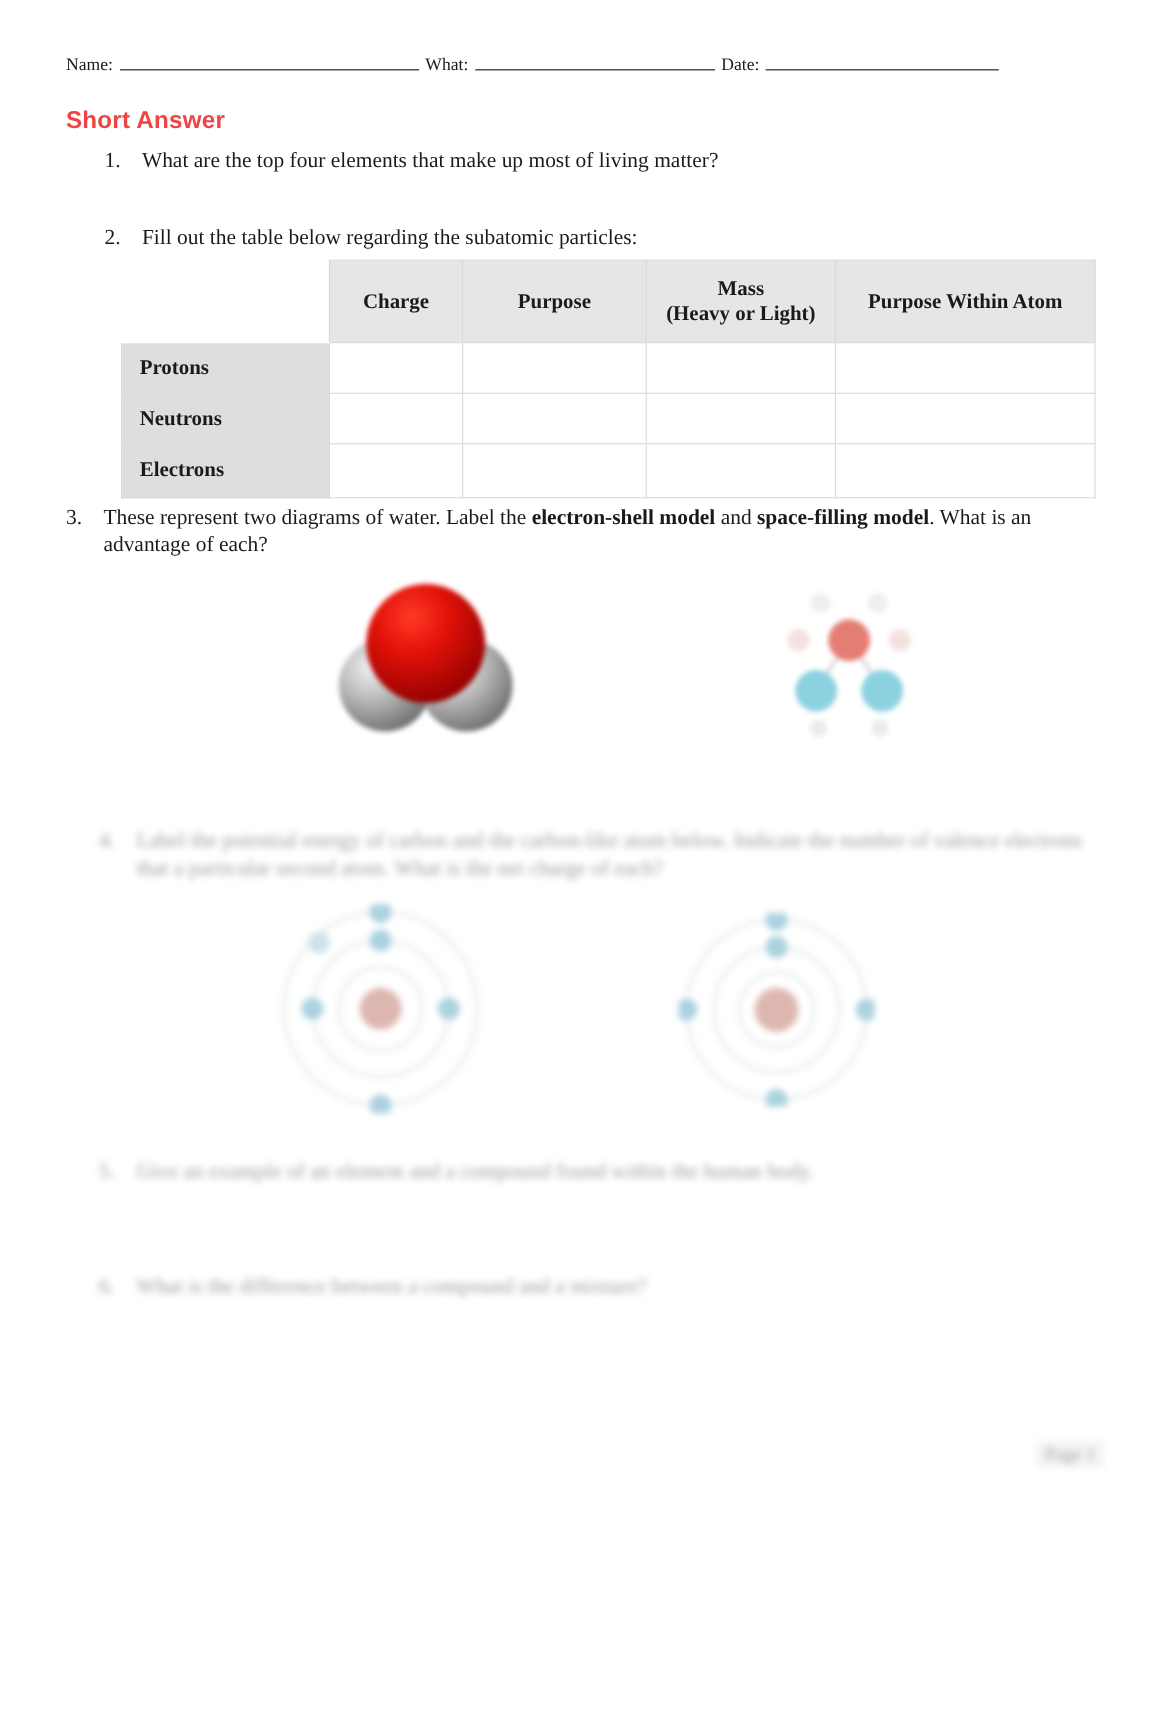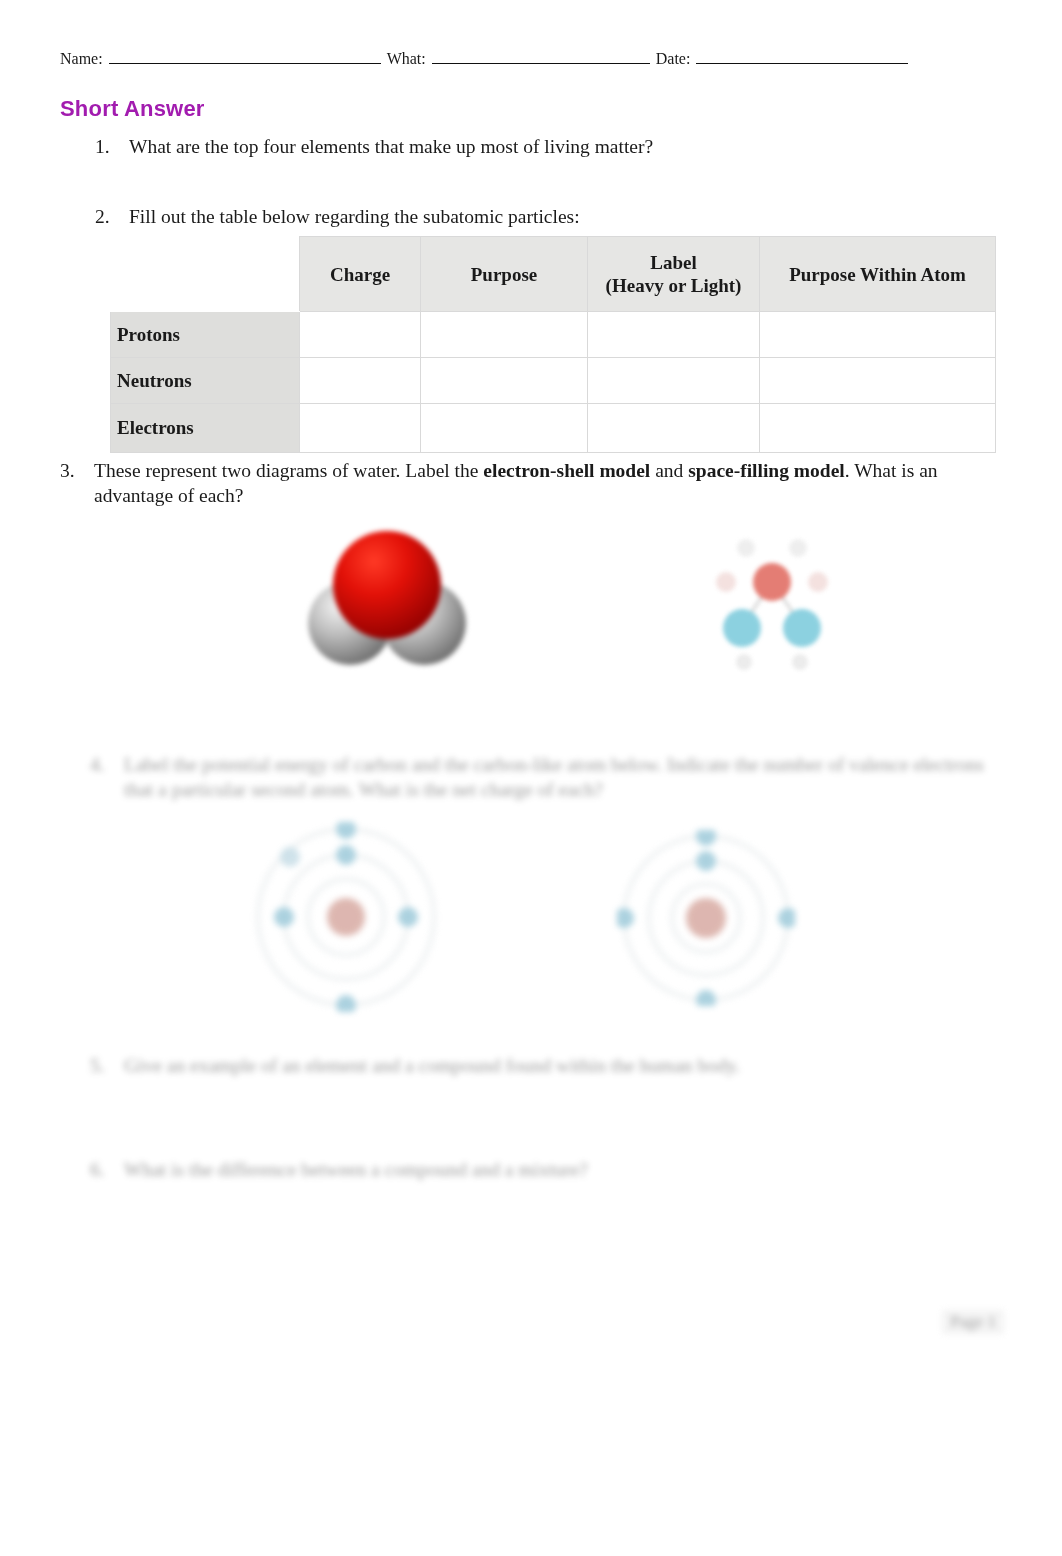--- a/index.html
+++ b/index.html
@@ -48,21 +48,21 @@
 
   
   .section-heading {
     position: absolute;
     left: 60px;
     top: 96px;
     font-family: "Liberation Sans", "DejaVu Sans", sans-serif;
     font-weight: bold;
     font-size: 22px;
     letter-spacing: .2px;
-    color: #a21caf;
+    color: #ef4444;
   }
 
   
   .q {
     position: absolute;
     display: flex;
     font-size: 19.5px;
     line-height: 25px;
   }
   .q .num {
@@ -124,21 +124,21 @@
   table.subatomic thead th.corner {
     background: #ffffff;
     border-left: 1px solid #ffffff;
     border-top: 1px solid #ffffff;
     border-bottom: 1px solid #ffffff;
   }
   table.subatomic tbody th {
     background: #dededc;
     font-weight: bold;
     text-align: left;
-    padding-left: 6px;
+    padding-left: 16px;
     height: 45px;
     vertical-align: middle;
   }
   table.subatomic tbody td {
     background: #ffffff;
     height: 45px;
   }
   table.subatomic tbody tr:last-child th,
   table.subatomic tbody tr:last-child td {
     height: 48px;
@@ -245,21 +245,21 @@
           <col class="c-loc">
           <col class="c-mass">
           <col class="c-purpose">
       </colgroup>
       <thead>
         <tr>
           <th class="corner"></th>
           <th>Charge</th>
           <th>Purpose</th>
           <th>
-            <div>Label</div>
+            <div>Mass</div>
             <div>(Heavy or Light)</div>
           </th>
           <th>Purpose Within Atom</th>
         </tr>
       </thead>
       <tbody>
         <tr>
           <th>Protons</th>
           <td></td>
           <td></td>

